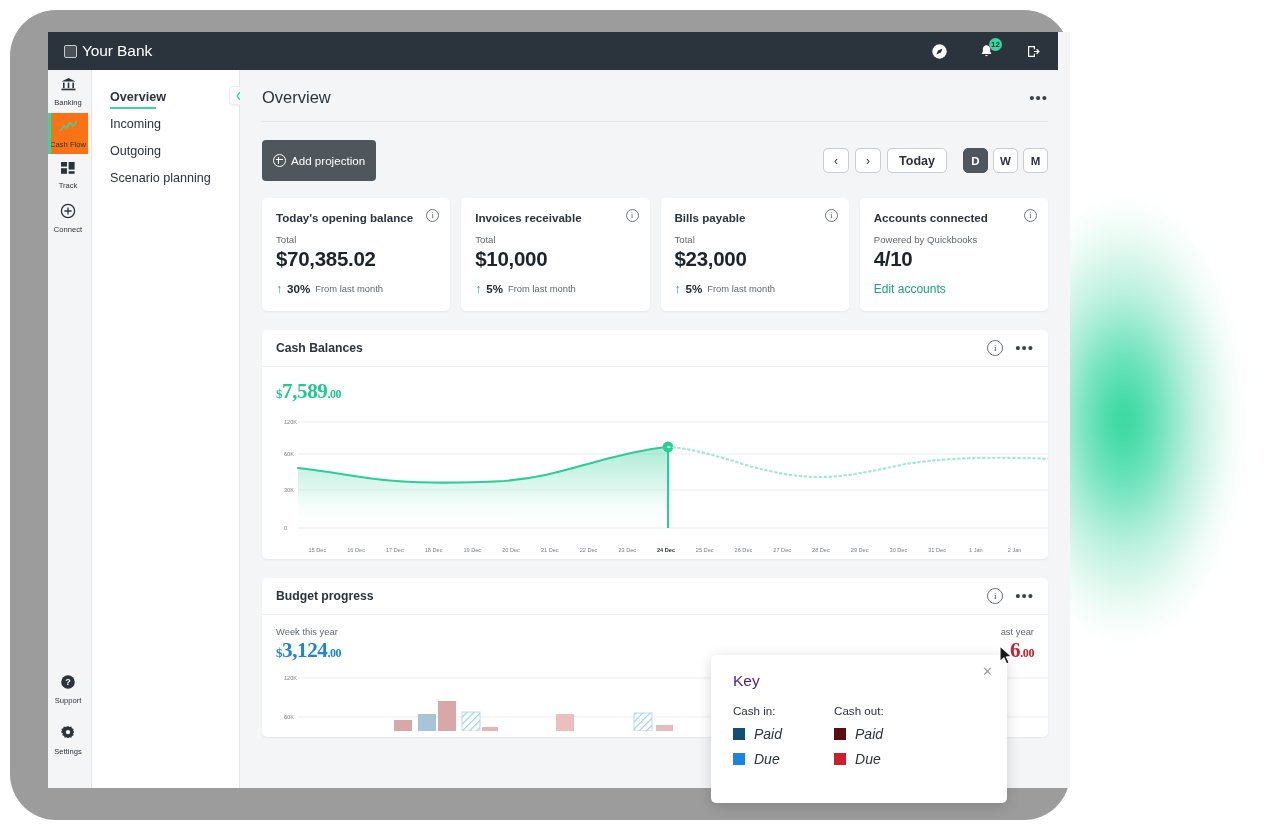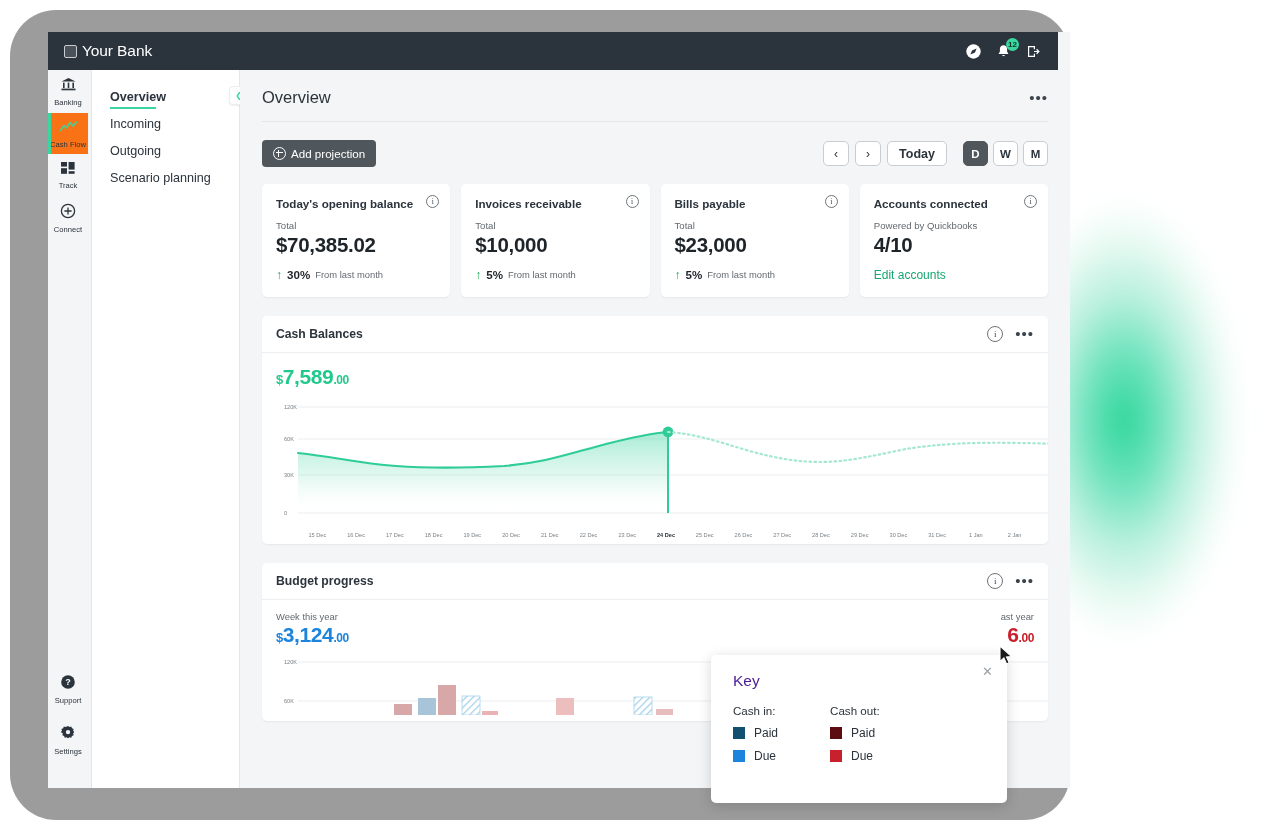--- a/index.html
+++ b/index.html
@@ -51,21 +51,21 @@
   }
   .brand { display: flex; align-items: center; gap: 5px; }
   .brand-logo {
     width: 11px; height: 11px;
     border: 1.6px solid #c9cdd1;
     border-radius: 2px;
     background: #4a5159;
     display: inline-block;
   }
   .brand-name { color: #ffffff; font-size: 15.5px; letter-spacing: -.1px; }
-  .topbar-icons { display: flex; align-items: center; gap: 13px; }
+  .topbar-icons { display: flex; align-items: center; gap: 30px; }
   .ticon { position: relative; width: 17px; height: 17px; color: #ffffff; cursor: pointer; }
   .ticon svg { display: block; }
   .badge {
     position: absolute; top: -5px; right: -7px;
     min-width: 13px; height: 13px; padding: 0 2px;
     border-radius: 7px;
     background: #3bd6a0;
     color: #12322a; font-size: 8px; font-weight: bold;
     display: flex; align-items: center; justify-content: center;
     box-sizing: border-box;
@@ -143,21 +143,21 @@
   .head-rule { margin: 14px 22px 0; height: 1px; background: #e4e6e8; }
 
   .toolbar {
     margin: 18px 22px 0;
     display: flex; align-items: center; justify-content: space-between;
   }
   .btn-primary {
     background: #4f565c; color: #ffffff;
     border: none; border-radius: 4px;
     font-size: 11.6px; font-family: inherit;
-    padding: 7px 11px;
+    padding: 14px 11px;
     display: inline-flex; align-items: center; gap: 5px;
     cursor: pointer;
   }
   .plus-circle {
     width: 11px; height: 11px; border-radius: 50%;
     border: 1.2px solid #ffffff; position: relative;
     display: inline-block;
   }
   .plus-circle::before, .plus-circle::after {
     content: ""; position: absolute; background: #ffffff;
@@ -223,21 +223,21 @@
   .panel-head {
     height: 36px; padding: 0 14px;
     display: flex; align-items: center; justify-content: space-between;
     border-bottom: 1px solid #eceef0;
   }
   .panel-title { font-size: 12.2px; font-weight: bold; color: #2b333c; }
   .panel-actions { display: flex; align-items: center; gap: 12px; }
   .info-i.lg { position: static; width: 14px; height: 14px; font-size: 9px; }
   .panel-body { padding: 11px 14px 6px; }
   .panel-kicker { font-size: 9.4px; color: #62696f; }
-  .money { margin-top: 1px; font-weight: bold; letter-spacing: -.4px; }
+  .money { margin-top: 1px; font-weight: bold; letter-spacing: -.4px; font-family: Liberation Serif, serif; }
   .money .cur { font-size: 13px; }
   .money .int { font-size: 21px; }
   .money .dec { font-size: 12px; }
   .money.green { color: #22c98c; }
   .money.blue  { color: #1c84dd; }
   .money.red   { color: #c8202c; }
 
   .chart-wrap { position: relative; width: 100%; }
   .chart-x {
     display: flex; justify-content: space-between;
@@ -266,21 +266,21 @@
   }
   .key-close {
     position: absolute; right: 14px; top: 10px;
     font-size: 13px; color: #9aa1a7; cursor: pointer; line-height: 1;
   }
   .key-title { font-size: 15.5px; color: #4c1d95; margin-bottom: 14px; }
   .key-cols { display: flex; gap: 52px; }
   .key-col-title { font-size: 11.6px; color: #2b333c; margin-bottom: 9px; }
   .key-item { display: flex; align-items: center; gap: 9px; margin-bottom: 9px; }
   .swatch { width: 12px; height: 12px; display: inline-block; }
-  .key-label { font-size: 12px; color: #2b333c; }
+  .key-label { font-size: 14px; color: #2b333c; font-style: italic; }
 
   .cursor {
     position: absolute; left: 999px; top: 645px;
     z-index: 40; pointer-events: none;
   }
 </style>
 </head>
 <body>
 
 <div id="stage">

